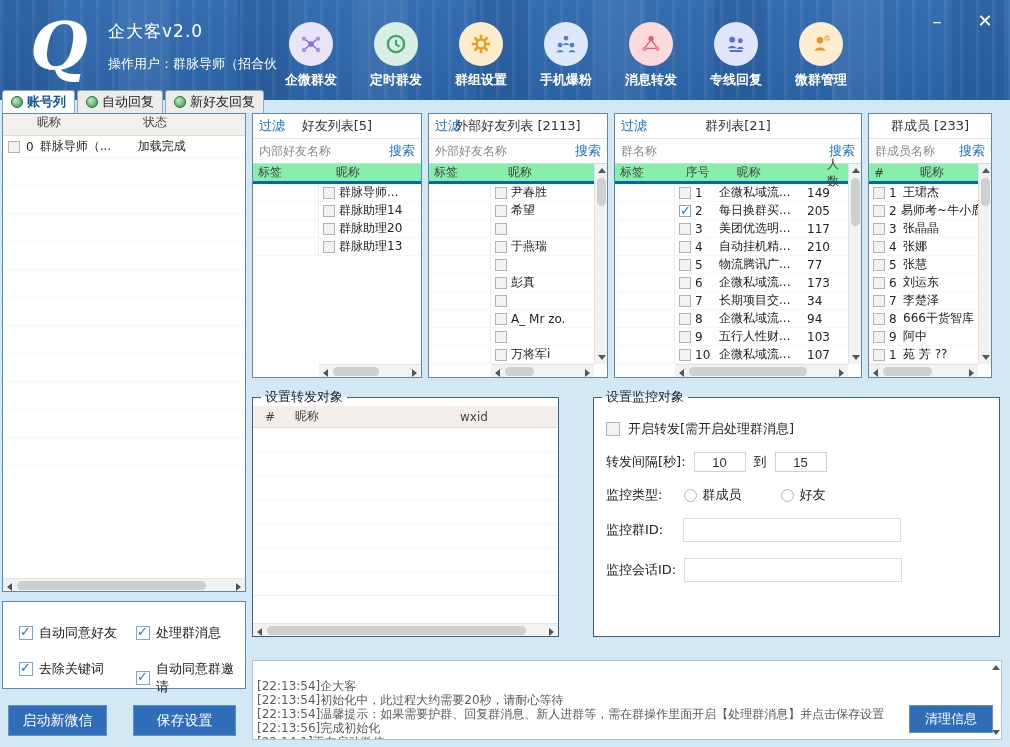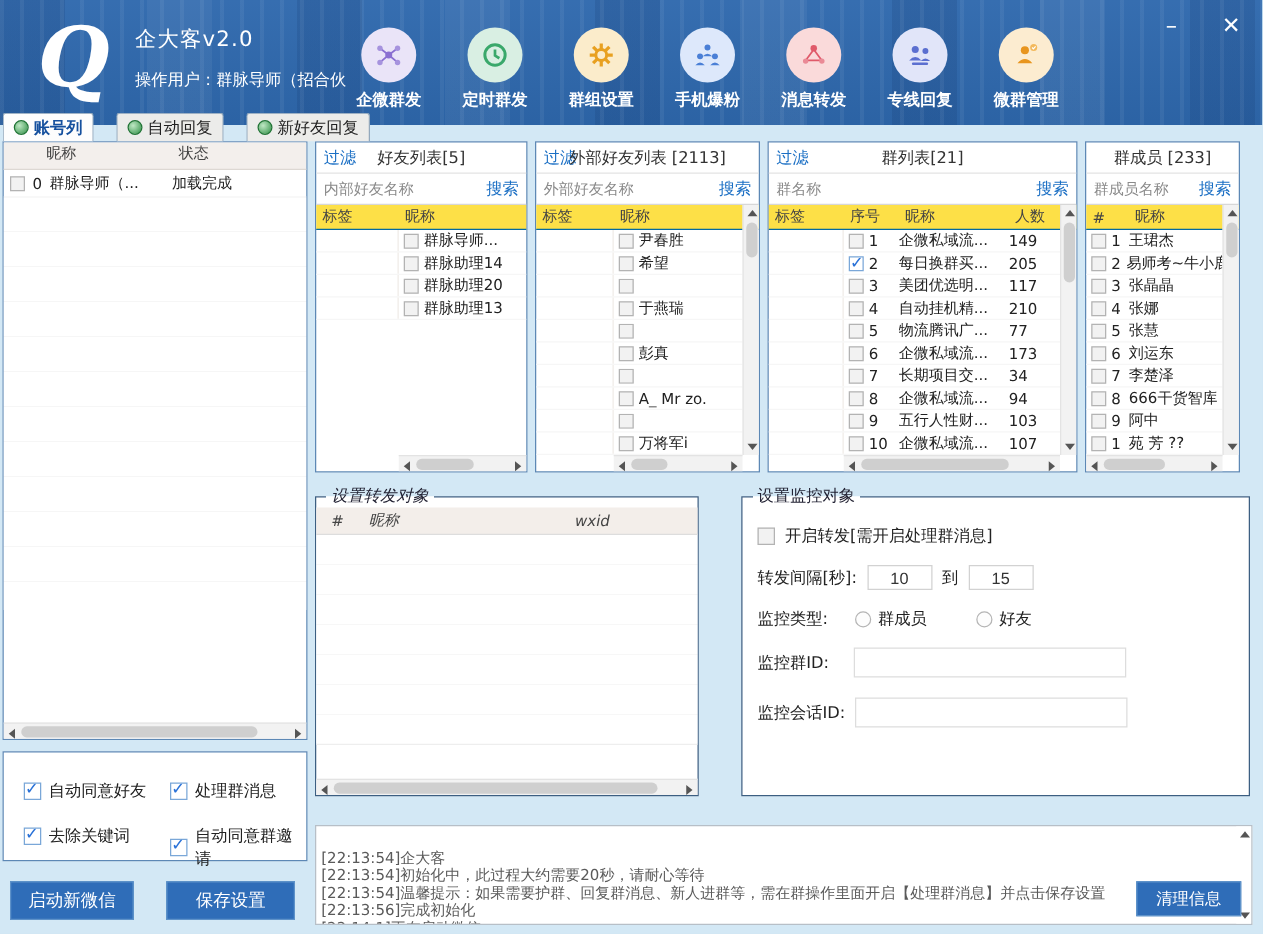--- a/index.html
+++ b/index.html
@@ -21,35 +21,35 @@
   .app-sub { font-size:13px; margin-top:12px; }
   .win-btns { position:absolute; right:12px; top:8px; display:flex; gap:22px; color:#fff; }
   .win-btn { width:26px; height:26px; font-size:18px; line-height:26px; text-align:center; cursor:pointer; }
 
   .toolbar { position:absolute; left:282px; top:22px; display:flex; gap:27px; }
   .tool-item { width:58px; display:flex; flex-direction:column; align-items:center; cursor:pointer; }
   .tool-circle { width:44px; height:44px; border-radius:50%; display:flex; align-items:center; justify-content:center; }
   .tool-label { margin-top:5px; color:#fff; font-size:13px; font-weight:bold; white-space:nowrap; }
 
   
-  .tabs { position:absolute; left:2px; top:90px; display:flex; gap:18px; z-index:3; }
+  .tabs { position:absolute; left:2px; top:90px; display:flex; gap:2px; z-index:3; }
   .tab { height:23px; display:flex; align-items:center; gap:4px; padding:0 8px; font-size:13px;
     background:#ececea; border:1px solid #93a9bd; border-bottom:none; border-radius:3px 3px 0 0; color:#222; cursor:pointer; }
   .tab.active { background:#fdfdfd; color:#15509e; font-weight:bold; }
   .tab-ico { width:12px; height:12px; border-radius:50%; background:radial-gradient(circle at 35% 35%, #bfe8c4, #2f8f45); border:1px solid #1f7334; }
 
   
   .panel { position:absolute; background:#fff; border:1px solid #5d88b5; }
   .p-titlebar { height:25px; display:flex; align-items:center; padding:0 6px; border-bottom:1px solid #e4e4e4; position:relative; }
   .link { color:#1b6fc4; font-size:13px; cursor:pointer; }
   .p-title { position:absolute; left:0; right:0; text-align:center; font-size:13px; color:#333; pointer-events:none; }
   .p-search { height:25px; display:flex; align-items:center; padding:0 6px; border-bottom:1px solid #d7d7d7; }
   .p-search input { flex:1; border:none; outline:none; font-size:12px; color:#555; min-width:10px; background:transparent; }
   .p-search input::placeholder { color:#8a8a8a; }
-  .col-head { height:20px; display:flex; align-items:center; background:#fde047; border-bottom:1px solid #0369a1; font-size:12px; color:#444; }
+  .col-head { height:20px; display:flex; align-items:center; background:#86efac; border-bottom:3px solid #0369a1; font-size:12px; color:#444;gap:12px; }
   .col-head span { padding-left:5px; }
   .rows { position:relative; }
   .lrow { height:18px; display:flex; align-items:center; font-size:12px; color:#222; border-bottom:1px solid #f6f6f6; }
   .cb { width:12px; height:12px; border:1px solid #b3b3b3; background:#f2f2f2; flex:0 0 auto; position:relative; }
   .cb.checked { background:#fff; border-color:#7aa7d8; }
   .cb.checked::after { content:"✓"; position:absolute; left:0px; top:-3px; color:#2a72d8; font-size:13px; font-weight:bold; }
   .cb.big { width:14px; height:14px; }
 
   
   .hscroll { position:absolute; left:0; right:0; bottom:0; height:13px; background:#f2f2f2; border-top:1px solid #e3e3e3; }
@@ -653,21 +653,21 @@
       <div class="vthumb"></div>
       <i class="arr down"></i>
     </div>
     <div class="hscroll" style="right:13px;">
       <i class="arr left"></i>
       <div class="thumb" style="width:45%"></div>
       <i class="arr right"></i>
     </div>
   </div>
 
-  <fieldset class="gbox" style="left:252px; top:388px; width:307px; height:249px;font-style:italic;">
+  <fieldset class="gbox" style="left:252px; top:388px; width:307px; height:249px;">
     <legend>设置转发对象</legend>
     <div class="fwd-head">
       <span style="padding-left:12px; width:42px;">#</span>
       <span style="width:165px">昵称</span>
       <span>wxid</span>
     </div>
     <div class="fwd-stripes"></div>
     <div class="hscroll">
       <i class="arr left"></i>
       <div class="thumb" style="width:85%"></div>

